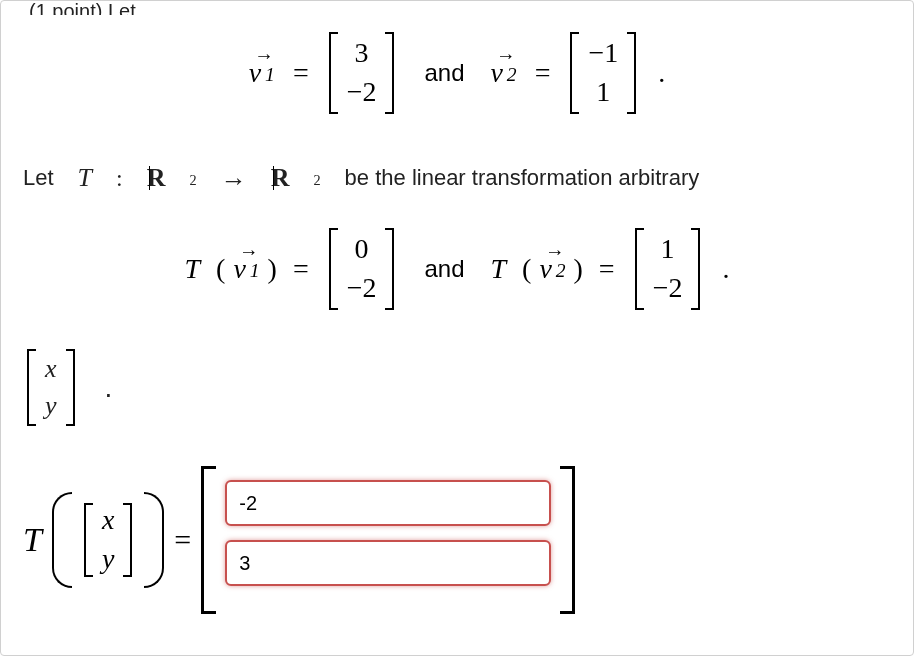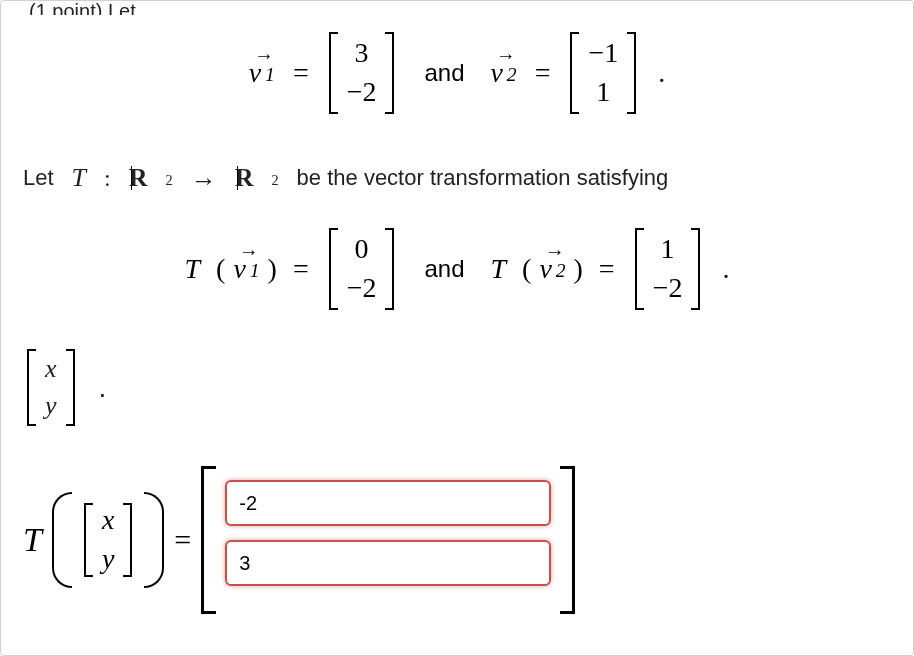--- a/index.html
+++ b/index.html
@@ -35,21 +35,21 @@
       font-size: 28px;
       margin: 8px 0 30px 0;
       min-height: 100px;
     }
     .text-row {
       font-family: Arial, Helvetica, sans-serif;
       font-size: 22px;
       color: #222;
       display: flex;
       align-items: center;
-      gap: 18px;
+      gap: 24px;
       margin: 10px 0 16px 0;
       min-height: 50px;
       text-align: right;
     }
     .itc { font-style: italic; font-family: "Times New Roman", serif; }
     .rm { font-family: "Times New Roman", serif; }
     .sup { font-size: 0.65em; vertical-align: super; position: relative; top: 2px; }
     .vec {
       display: inline-flex;
       align-items: center;
@@ -226,21 +226,21 @@
 
   <div class="text-row">
     <span>Let </span>
     <span class="itc rm" style="font-size:26px;">T</span>
     <span class="rm" style="font-size:24px;"> : </span>
     <span class="bbR" style="font-size:26px;">R</span>
       <span class="sup rm">2</span>
     <span class="arrowop rm">→</span>
     <span class="bbR" style="font-size:26px;">R</span>
       <span class="sup rm">2</span>
-    <span> be the vector transformation satisfying</span>
+    <span> be the linear transformation arbitrary</span>
   </div>
 
   <div class="math-row">
     <span class="itc rm">T</span>
       <span>(</span>
     <span class="vec" style="margin-left:-8px;">
       <span class="itc">v</span>
         <span class="arrow">→</span>
         <span class="sub">1</span>
     </span>

